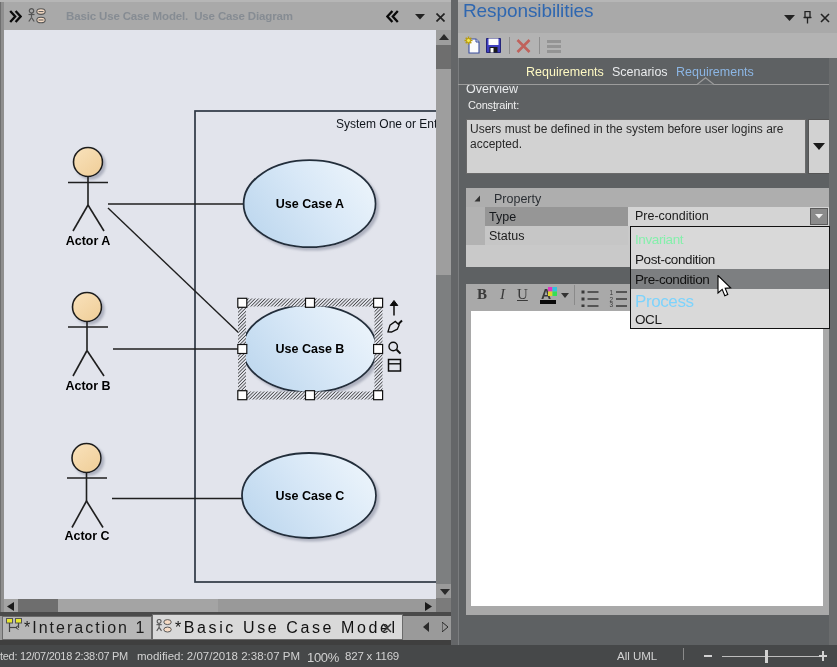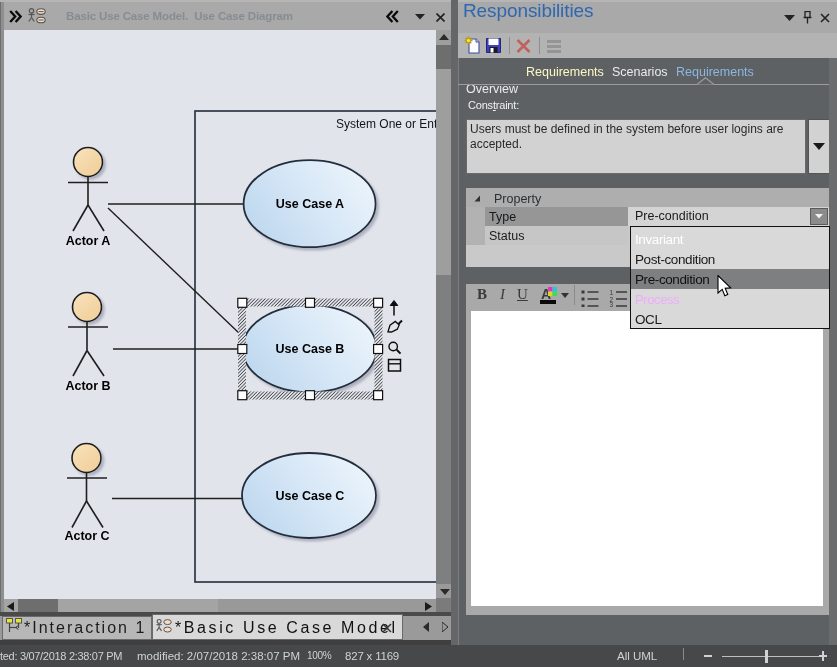--- a/index.html
+++ b/index.html
@@ -319,34 +319,34 @@
       <line x1="7" y1="10" x2="18" y2="10"></line>
       <line x1="7" y1="17" x2="18" y2="17"></line>
     </g>
 </svg>
 <div class="abs" style="left:471px;top:311px;width:352px;height:295px;background:#ffffff;"></div>
 
 <div class="abs" style="left:829px;top:58px;width:8px;height:587px;background:#6a6c6d;"></div>
 
 <div class="abs" style="left:630px;top:226px;width:200px;height:103px;background:#d9d9d9;border:1px solid #111;box-sizing:border-box;"></div>
 <div class="abs" style="left:631px;top:269px;width:198px;height:20px;background:#7d7f81;"></div>
-<div class="abs" style="left:635px;top:232px;font-size:13.5px;letter-spacing:-0.4px;color:#ffffff;">Invariant</div>
+<div class="abs" style="left:635px;top:232px;font-size:13.5px;letter-spacing:-0.4px;color:#86efac;">Invariant</div>
 <div class="abs" style="left:635px;top:252px;font-size:13.5px;letter-spacing:-0.4px;color:#1a1a1a;">Post-condition</div>
 <div class="abs" style="left:635px;top:272px;font-size:13.5px;letter-spacing:-0.4px;color:#111;">Pre-condition</div>
-<div class="abs" style="left:635px;top:292px;font-size:13px;letter-spacing:-0.4px;color:#f0abfc;">Process</div>
+<div class="abs" style="left:635px;top:292px;font-size:17px;letter-spacing:-0.4px;color:#7dd3fc;">Process</div>
 <div class="abs" style="left:635px;top:312px;font-size:13.5px;letter-spacing:-0.4px;color:#1a1a1a;">OCL</div>
 
 <svg class="abs" style="left:717px;top:275px;" width="19" height="25" viewBox="0 0 19 25">
   <path d="M1,0.5 L1,18 L5.2,14.4 L7.8,20.8 L10.8,19.5 L8.2,13.2 L13.6,12.8 Z" fill="#fff" stroke="#000" stroke-width="1.1"></path>
 </svg>
 
 <div class="abs" style="left:0px;top:645px;width:837px;height:22px;background:#464849;"></div>
-<div class="abs" style="left:0px;top:650px;font-size:11px;letter-spacing:-0.3px;color:#d2d2d2;">ted: 3/07/2018 2:38:07 PM</div>
+<div class="abs" style="left:0px;top:650px;font-size:11px;letter-spacing:-0.3px;color:#d2d2d2;">ted: 12/07/2018 2:38:07 PM</div>
 <div class="abs" style="left:137px;top:650px;font-size:11.5px;color:#d2d2d2;">modified: 2/07/2018 2:38:07 PM</div>
-<div class="abs" style="left:307px;top:650px;font-size:10px;letter-spacing:-0.3px;color:#d2d2d2;">100%</div>
+<div class="abs" style="left:307px;top:650px;font-size:13px;letter-spacing:-0.3px;color:#d2d2d2;">100%</div>
 <div class="abs" style="left:345px;top:650px;font-size:11.5px;letter-spacing:-0.2px;color:#d2d2d2;">827 x 1169</div>
 <div class="abs" style="left:617px;top:650px;font-size:11.5px;color:#d2d2d2;">All UML</div>
 <div class="abs" style="left:683px;top:648px;width:1px;height:12px;background:#8a8a8a;"></div>
 <div class="abs" style="left:704px;top:655px;width:8px;height:2px;background:#d2d2d2;"></div>
 <div class="abs" style="left:722px;top:656px;width:99px;height:1px;background:#bdbdbd;"></div>
 <div class="abs" style="left:765px;top:650px;width:3px;height:13px;background:#d2d2d2;"></div>
 <div class="abs" style="left:819px;top:655px;width:8px;height:2px;background:#d2d2d2;"></div>
 <div class="abs" style="left:822px;top:651px;width:2px;height:10px;background:#d2d2d2;"></div>
 
 </body></html>

